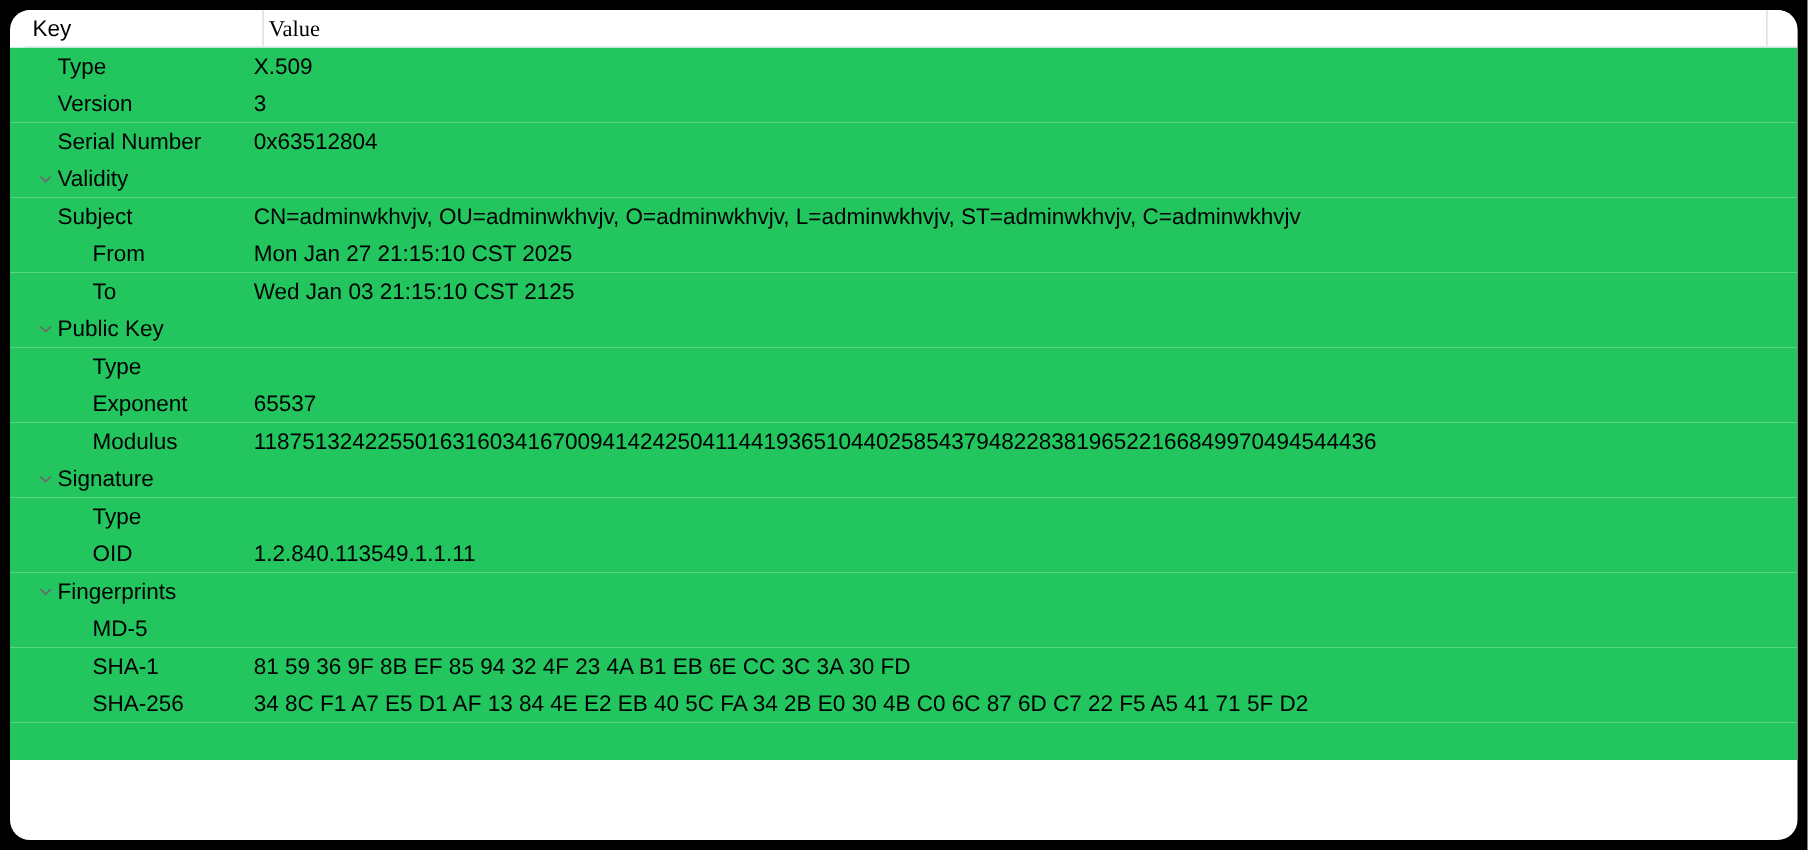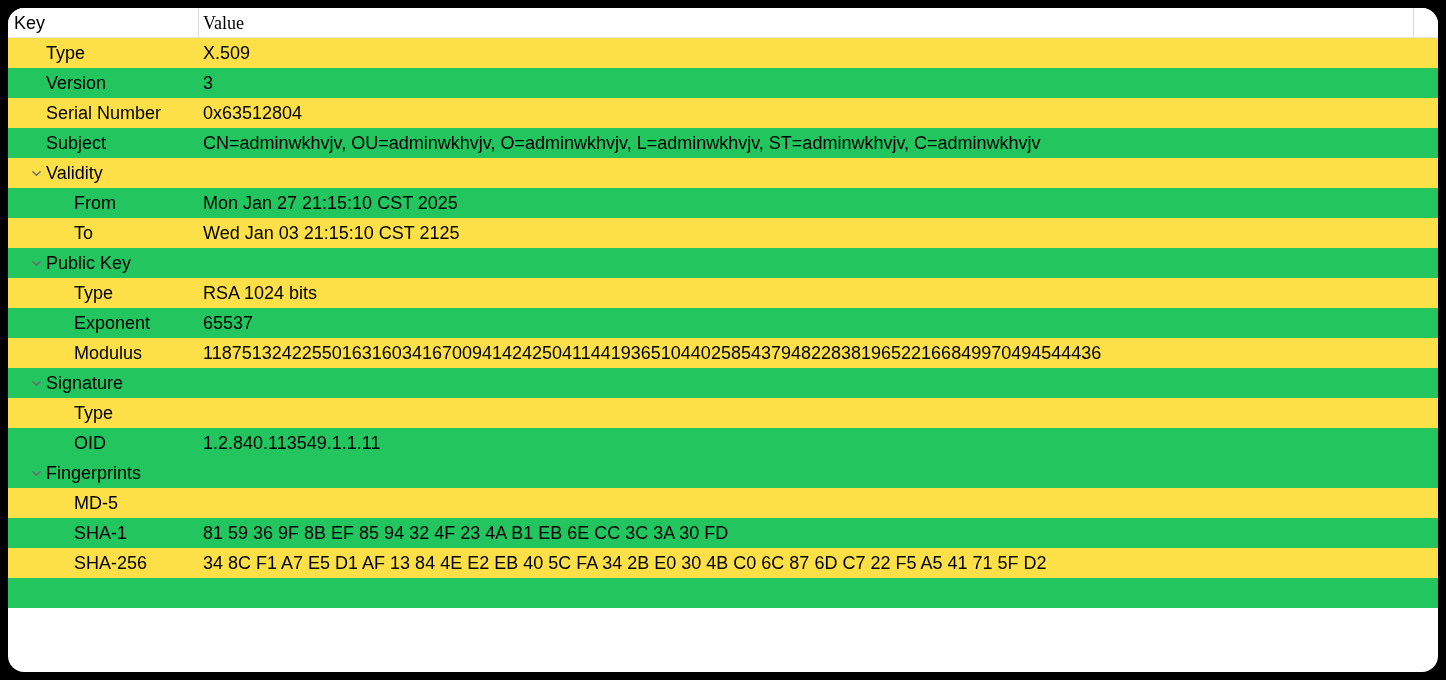--- a/index.html
+++ b/index.html
@@ -27,20 +27,21 @@
     display: flex;
     flex-direction: column;
   }
   .header-row {
     display: flex;
     height: 30px;
     line-height: 30px;
     border-bottom: 1px solid #e6e6e6;
     background: #fff;
     font-weight: 400;
+    margin-left: 12px;
   }
   .header-key {
     width: 191px;
     padding-left: 6px;
     border-right: 1px solid #d9d9d9;
   }
   .header-value {
     flex: 1;
     padding-left: 4px;
     position: relative;
@@ -57,21 +58,21 @@
   .body {
     flex: 1;
     overflow: hidden;
   }
   .row {
     display: flex;
     height: 30px;
     line-height: 30px;
     white-space: nowrap;
   }
-  .row.odd { background: #fde047; }
+  .row.odd { background: #22c55e; }
   .row.even { background: #22c55e; }
   .key-cell {
     width: 191px;
     display: flex;
     align-items: center;
     overflow: hidden;
   }
   .indent-spacer {
     flex: 0 0 auto;
   }
@@ -123,39 +124,39 @@
           </div>
           <div class="value-cell">3</div>
         </div>
         <div class="row odd">
           <div class="key-cell">
             <span class="indent-spacer" style="width: 38px;"></span>
             <span class="key-text">Serial Number</span>
           </div>
           <div class="value-cell">0x63512804</div>
         </div>
+        <div class="row odd">
+          <div class="key-cell">
+            <span class="indent-spacer" style="width: 20px;"></span>
+            <span class="disclosure">
+              <svg viewBox="0 0 12 12">
+                <path d="M2 4 L6 8 L10 4" fill="none" stroke="#6b6b6b" stroke-width="1.6" stroke-linecap="round" stroke-linejoin="round"></path>
+              </svg>
+            </span>
+            <span class="key-text">Validity</span>
+          </div>
+          <div class="value-cell"></div>
+        </div>
         <div class="row even">
           <div class="key-cell">
             <span class="indent-spacer" style="width: 38px;"></span>
             <span class="key-text">Subject</span>
           </div>
           <div class="value-cell">CN=adminwkhvjv, OU=adminwkhvjv, O=adminwkhvjv, L=adminwkhvjv, ST=adminwkhvjv, C=adminwkhvjv</div>
         </div>
-        <div class="row odd">
-          <div class="key-cell">
-            <span class="indent-spacer" style="width: 20px;"></span>
-            <span class="disclosure">
-              <svg viewBox="0 0 12 12">
-                <path d="M2 4 L6 8 L10 4" fill="none" stroke="#6b6b6b" stroke-width="1.6" stroke-linecap="round" stroke-linejoin="round"></path>
-              </svg>
-            </span>
-            <span class="key-text">Validity</span>
-          </div>
-          <div class="value-cell"></div>
-        </div>
         <div class="row even">
           <div class="key-cell">
             <span class="indent-spacer" style="width: 66px;"></span>
             <span class="key-text">From</span>
           </div>
           <div class="value-cell">Mon Jan 27 21:15:10 CST 2025</div>
         </div>
         <div class="row odd">
           <div class="key-cell">
             <span class="indent-spacer" style="width: 66px;"></span>
@@ -173,21 +174,20 @@
             </span>
             <span class="key-text">Public Key</span>
           </div>
           <div class="value-cell"></div>
         </div>
         <div class="row odd">
           <div class="key-cell">
             <span class="indent-spacer" style="width: 66px;"></span>
             <span class="key-text">Type</span>
           </div>
-          <div class="value-cell">RSA 1024 bits</div>
         </div>
         <div class="row even">
           <div class="key-cell">
             <span class="indent-spacer" style="width: 66px;"></span>
             <span class="key-text">Exponent</span>
           </div>
           <div class="value-cell">65537</div>
         </div>
         <div class="row odd">
           <div class="key-cell">

